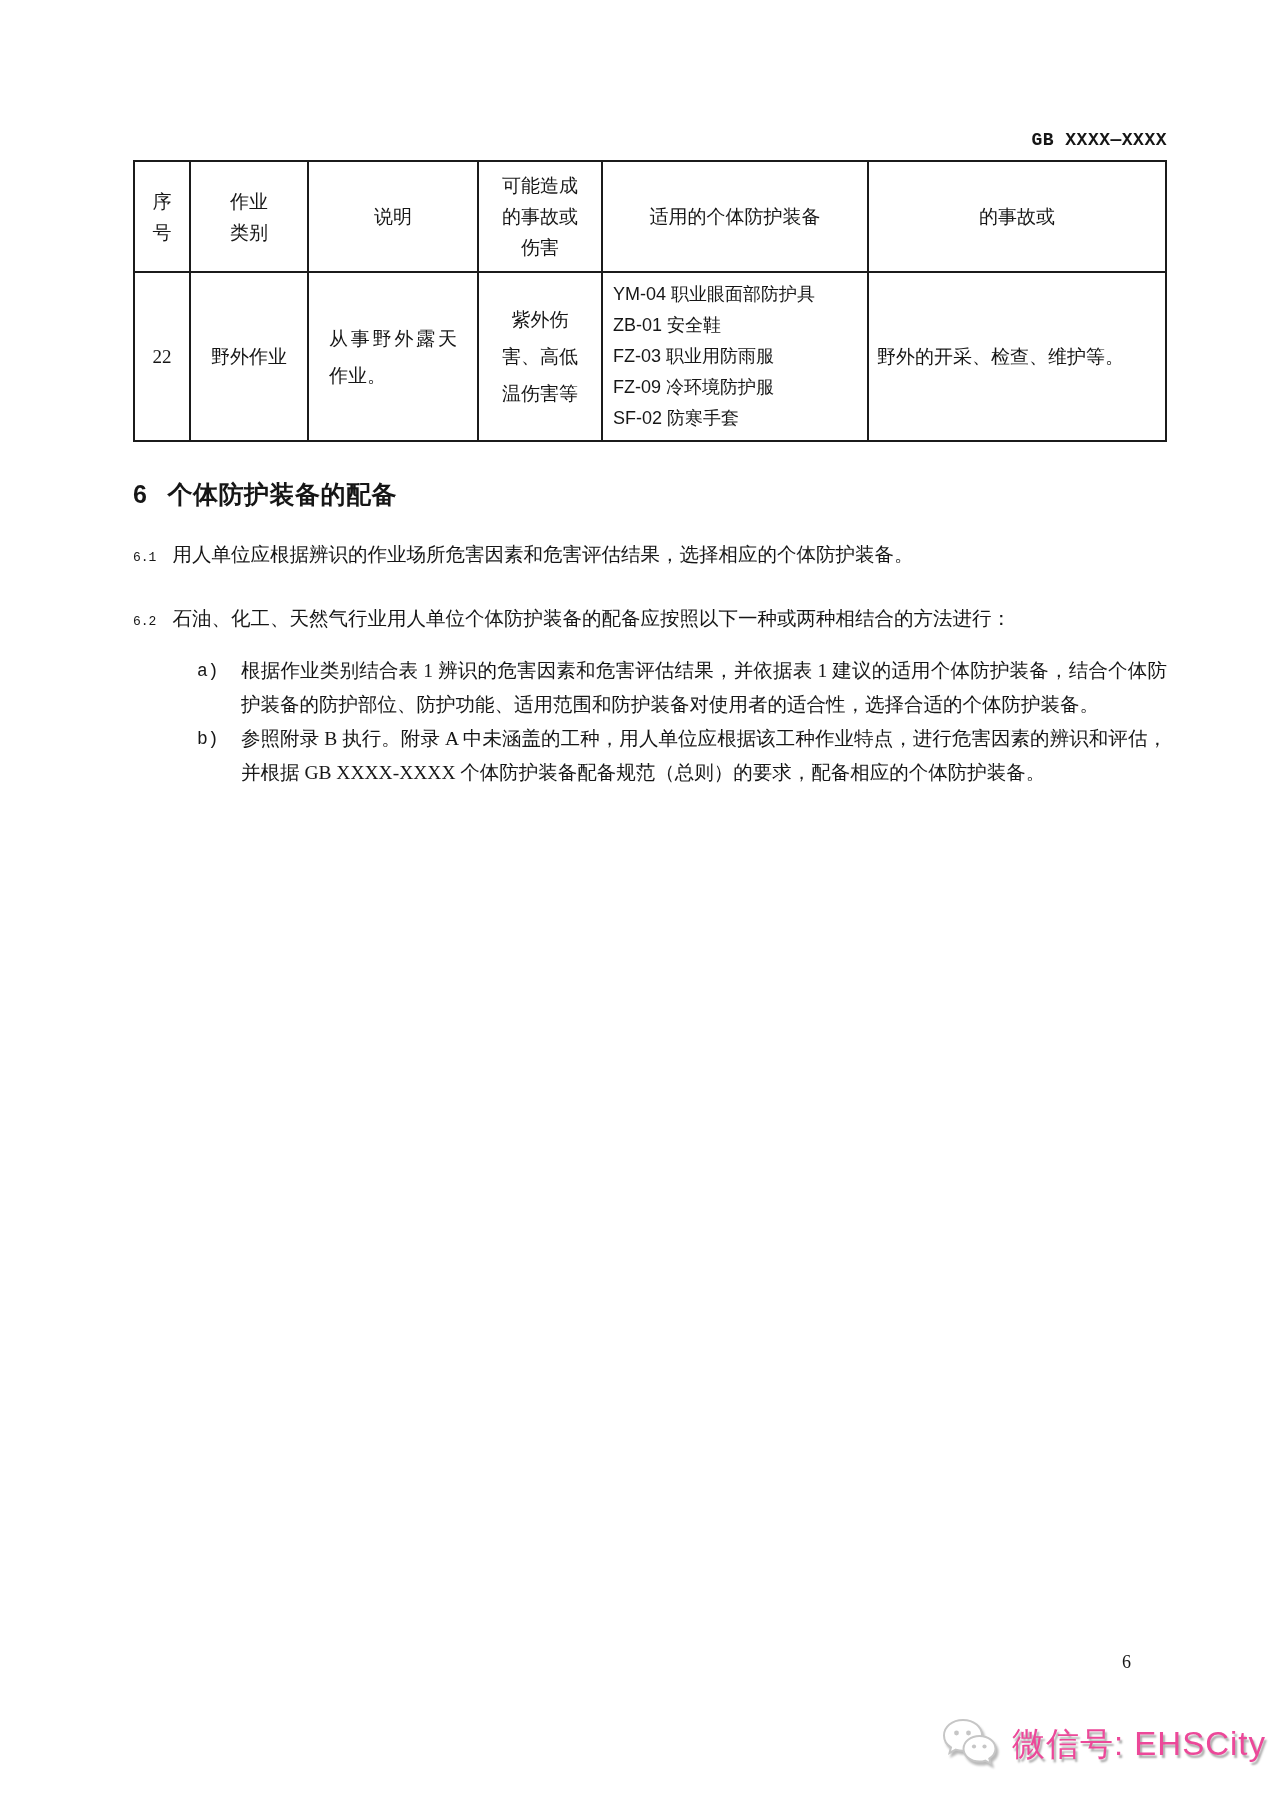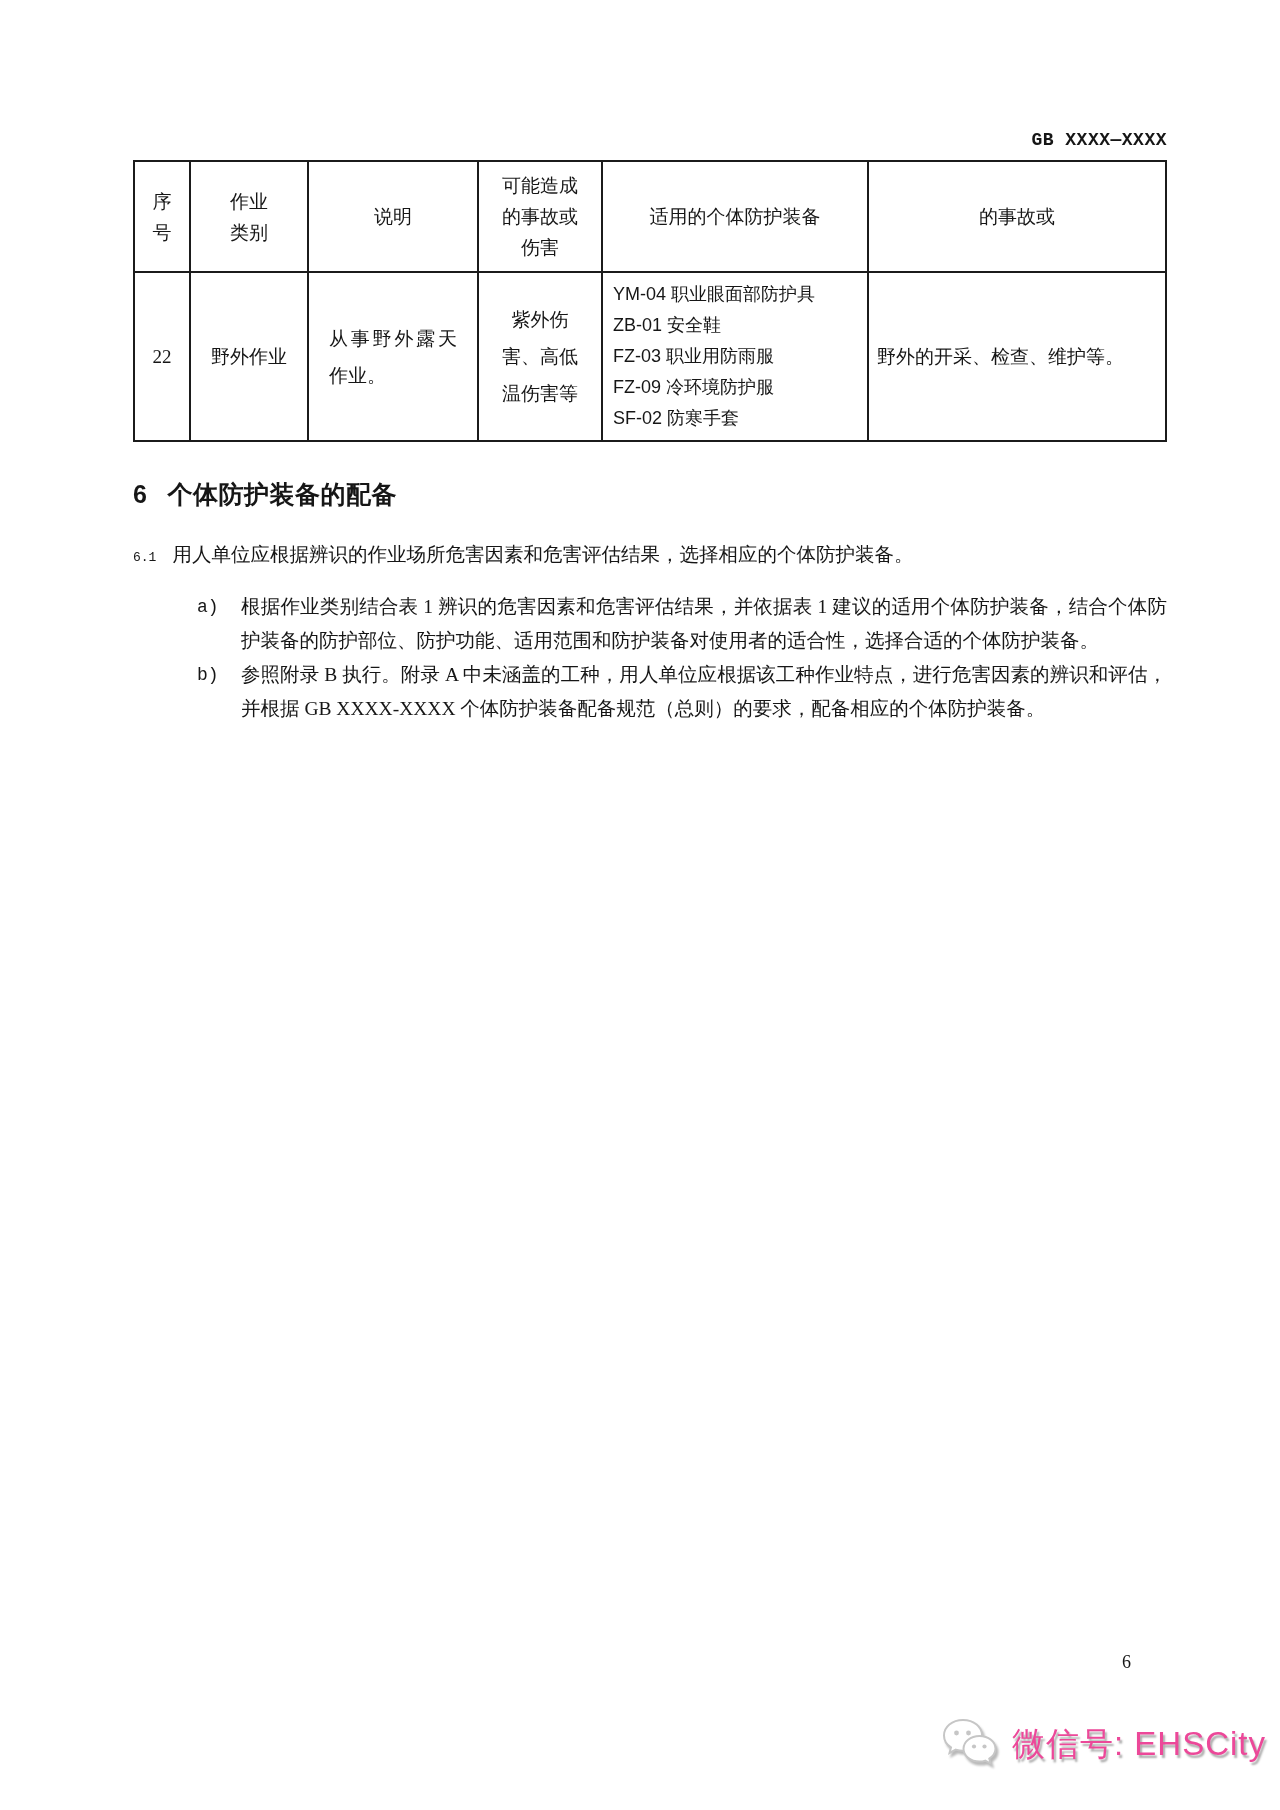--- a/index.html
+++ b/index.html
@@ -170,20 +170,23 @@
   </table>
 
   <div class="sec-heading">
     <span class="h-num">6</span><span>个体防护装备的配备</span>
   </div>
 
   <p class="clause">
     <span class="c-num">6.1</span><span>用人单位应根据辨识的作业场所危害因素和危害评估结果，选择相应的个体防护装备。</span>
   </p>
 
+  <p class="clause">
+    <span class="c-num">6.2</span><span>石油、化工、天然气行业用人单位个体防护装备的配备应按照以下一种或两种相结合的方法进行：</span>
+  </p>
 
   <div class="ab-list">
     <div class="ab-item">
       <span class="marker">a)</span>
       <span class="ab-text">根据作业类别结合表 1 辨识的危害因素和危害评估结果，并依据表 1 建议的适用个体防护装备，结合个体防护装备的防护部位、防护功能、适用范围和防护装备对使用者的适合性，选择合适的个体防护装备。</span>
     </div>
     <div class="ab-item">
       <span class="marker">b)</span>
       <span class="ab-text">参照附录 B 执行。附录 A 中未涵盖的工种，用人单位应根据该工种作业特点，进行危害因素的辨识和评估，并根据 GB XXXX-XXXX 个体防护装备配备规范（总则）的要求，配备相应的个体防护装备。</span>
     </div>

